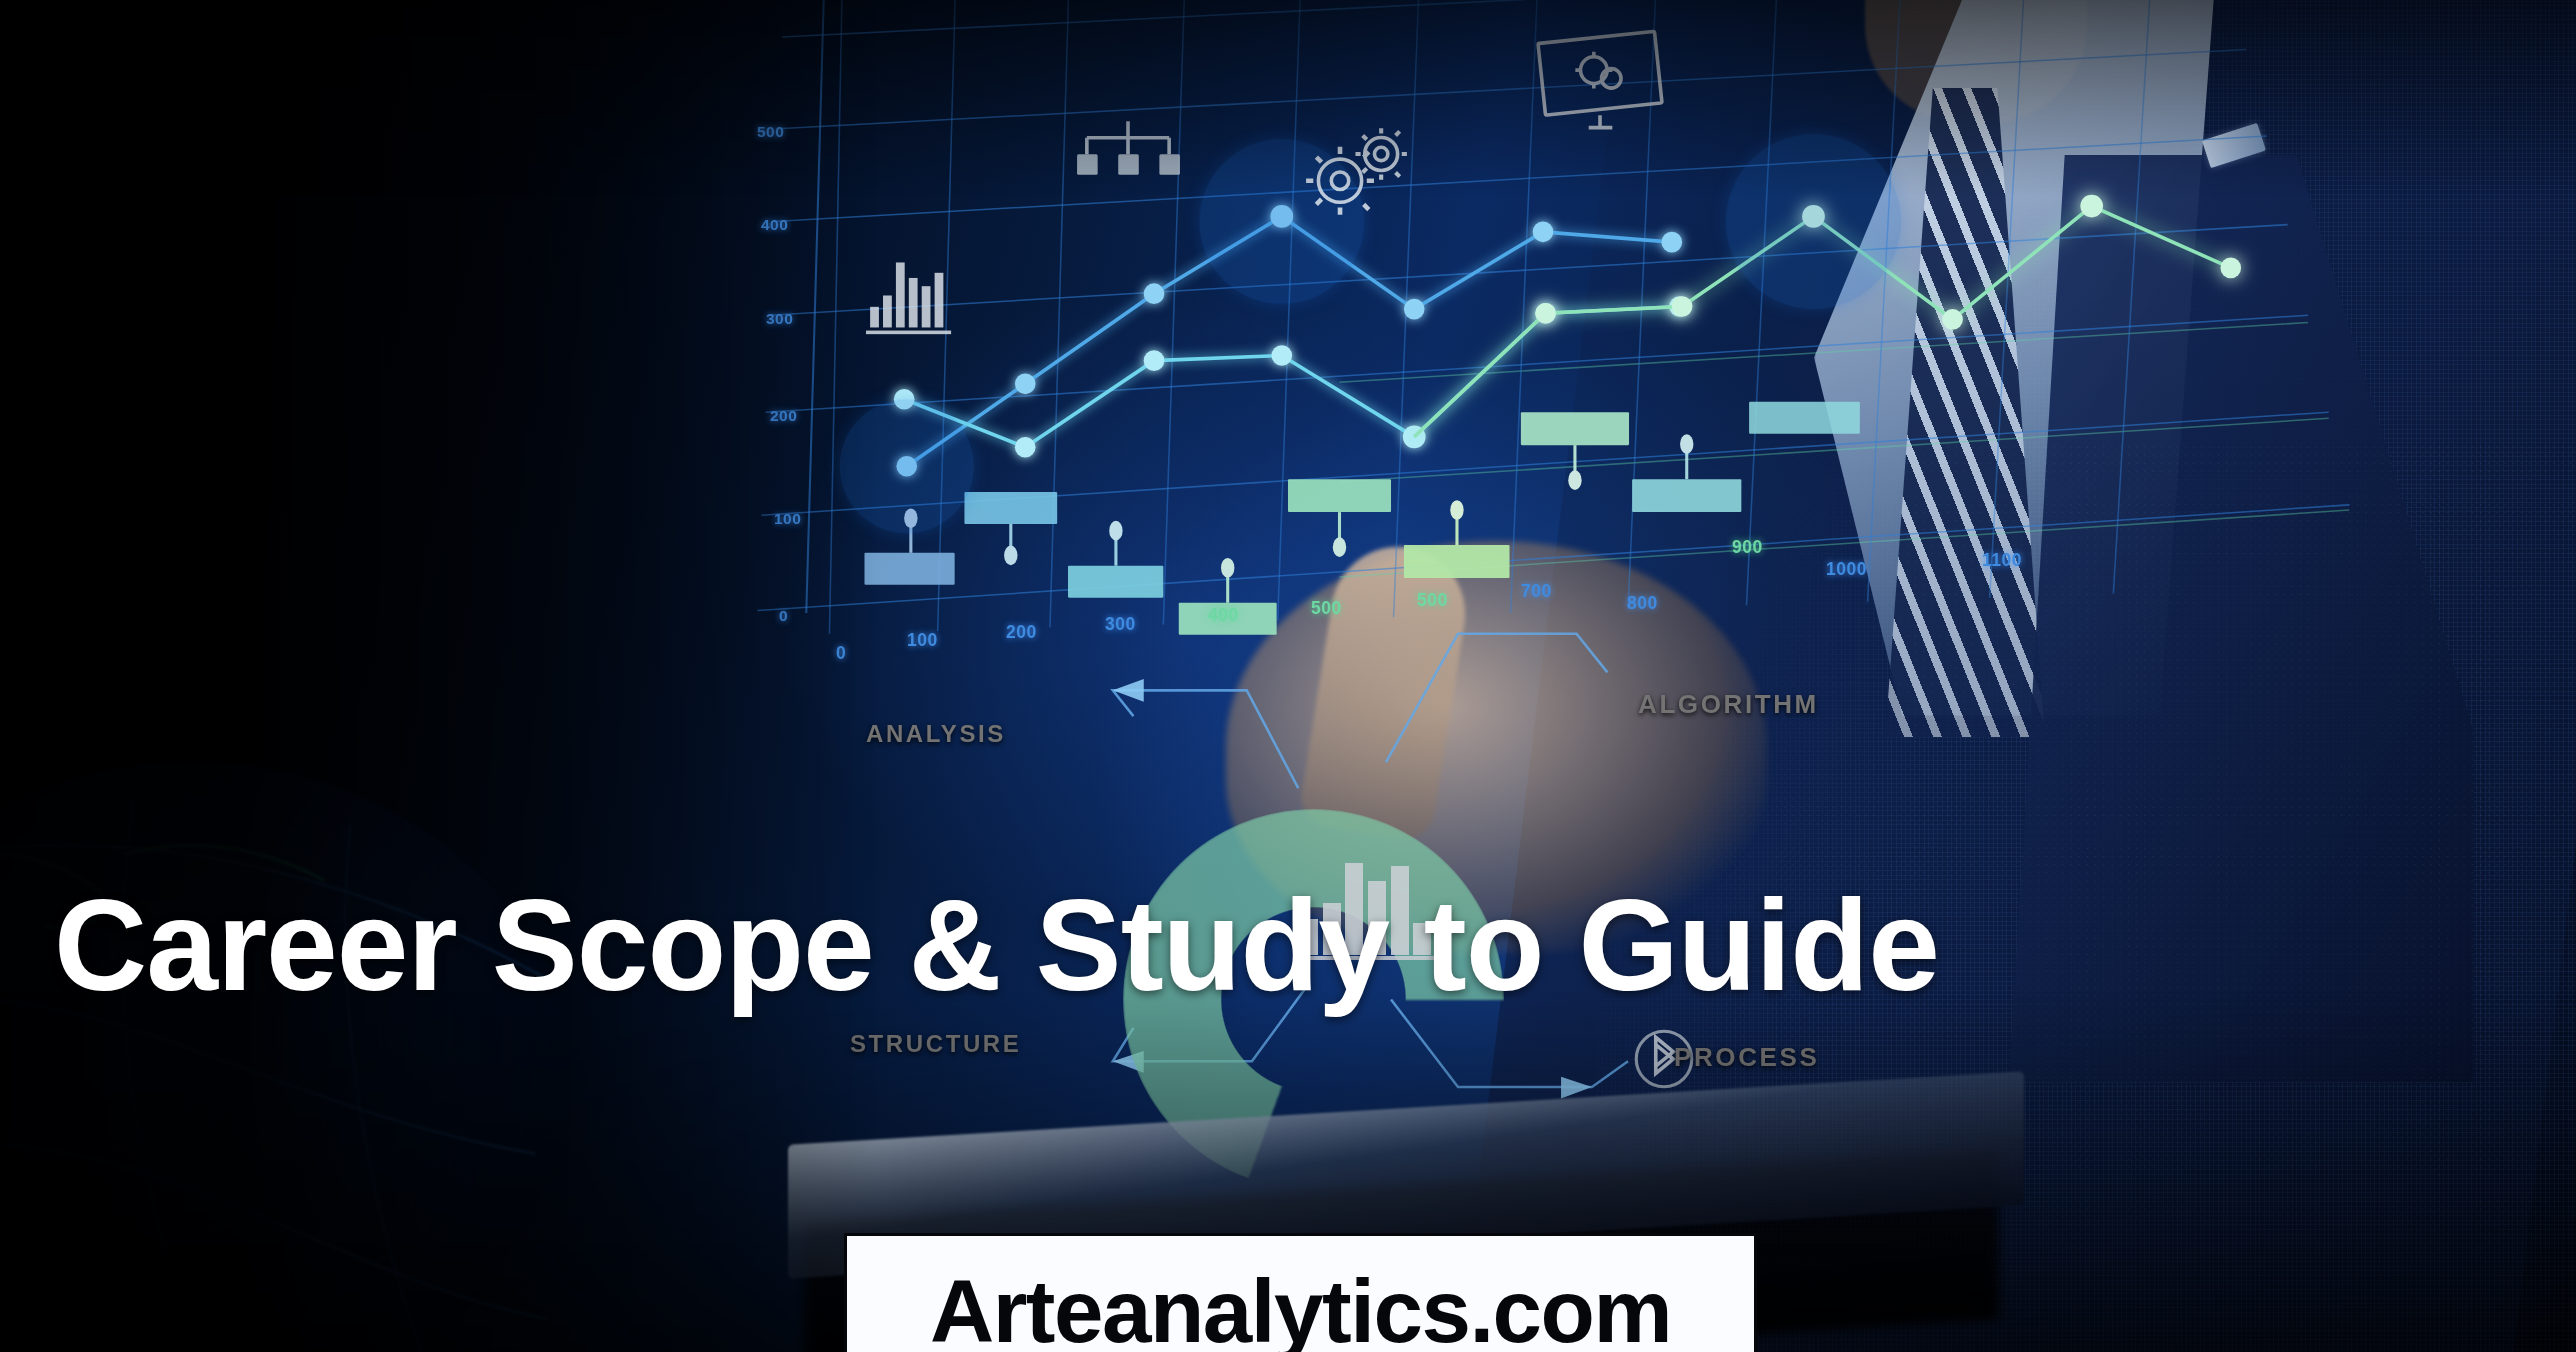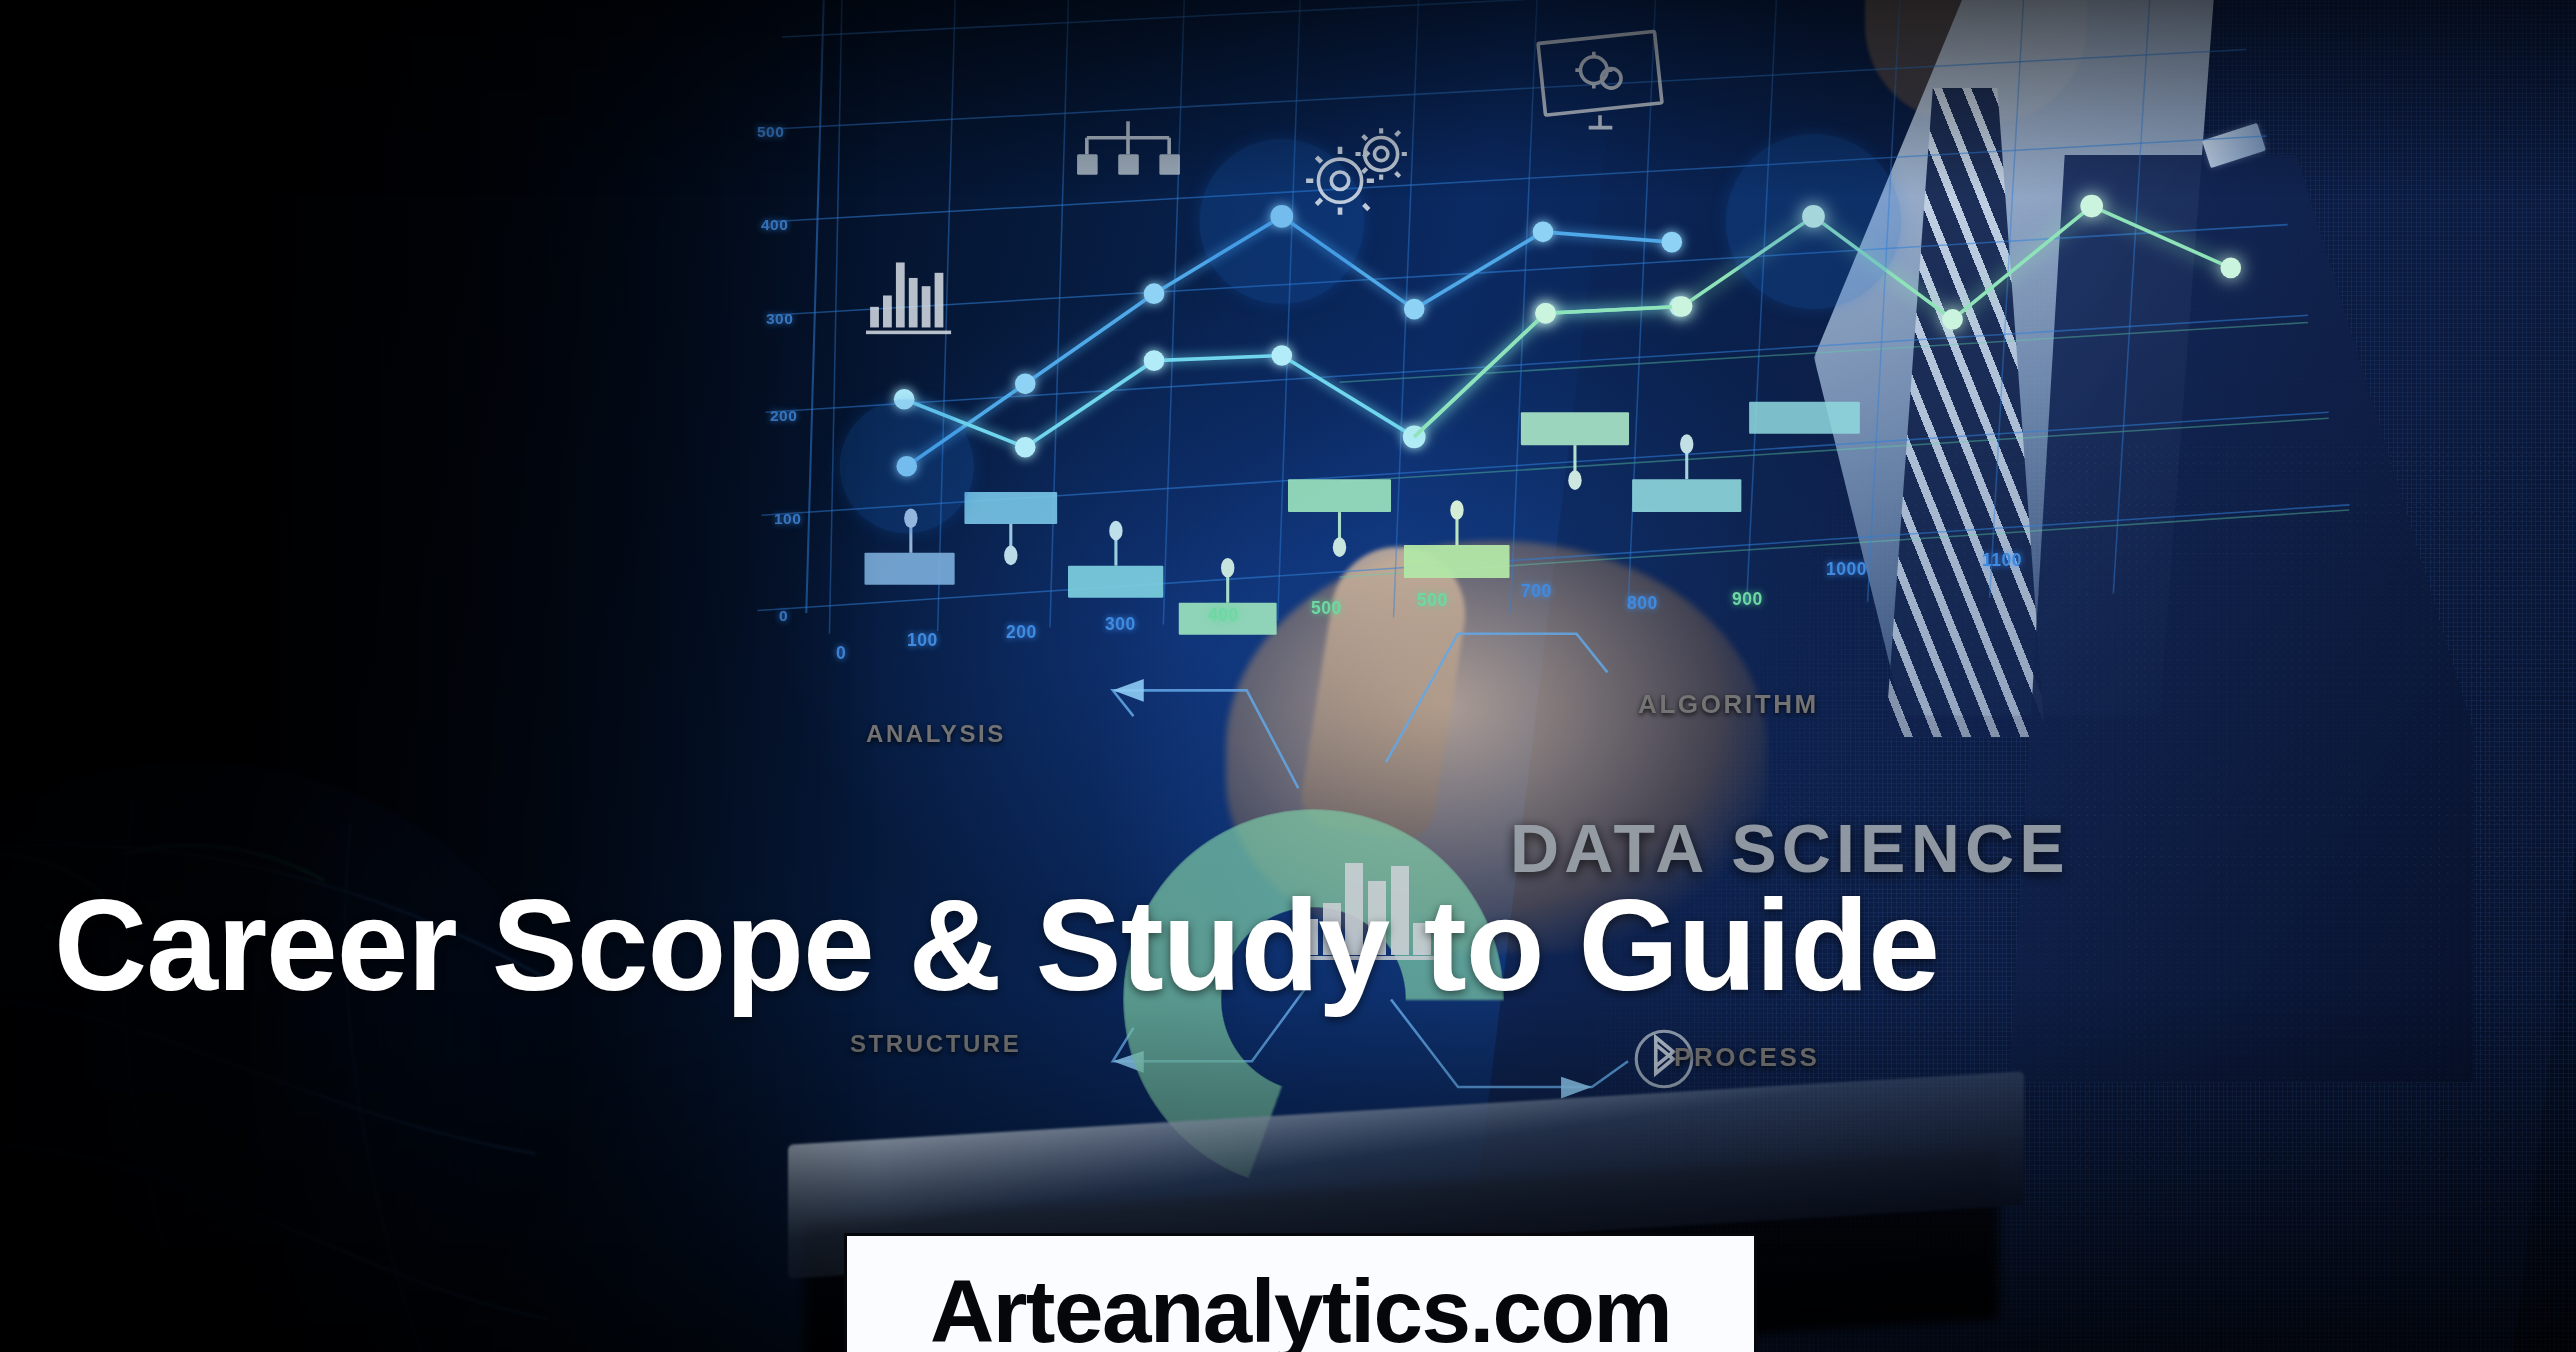--- a/index.html
+++ b/index.html
@@ -431,21 +431,21 @@
 
     <div class="axis-lbl x" style="left:836px; top:643px;">0</div>
     <div class="axis-lbl x" style="left:907px; top:630px;">100</div>
     <div class="axis-lbl x" style="left:1006px; top:622px;">200</div>
     <div class="axis-lbl x" style="left:1105px; top:614px;">300</div>
     <div class="axis-lbl xg" style="left:1208px; top:605px;">400</div>
     <div class="axis-lbl xg" style="left:1311px; top:598px;">500</div>
     <div class="axis-lbl xg" style="left:1417px; top:590px;">500</div>
     <div class="axis-lbl x" style="left:1521px; top:581px;">700</div>
     <div class="axis-lbl x" style="left:1627px; top:593px;">800</div>
-    <div class="axis-lbl xg" style="left:1732px; top:589px;">900</div>
+    <div class="axis-lbl xg" style="left:1732px; top:537px;">900</div>
     <div class="axis-lbl x" style="left:1826px; top:559px;">1000</div>
     <div class="axis-lbl x" style="left:1982px; top:550px;">1100</div>
 
     <svg class="icon-svg" style="left:1533px; top:28px; width:134px; height:113px;" viewBox="0 0 260 220">
       <g stroke="#dfe6ee" stroke-width="7" fill="none" opacity=".9">
         <rect x="16" y="18" width="228" height="140" rx="3" transform="rotate(-6 130 88)"></rect>
         <circle cx="118" cy="82" r="26"></circle>
         <circle cx="152" cy="98" r="19"></circle>
         <path d="M118 56 v-10 M118 108 v10 M92 82 h-10 M144 82 h10"></path>
         <path d="M130 170 l0 22 M108 194 l46 0"></path>
@@ -506,21 +506,20 @@
       <i style="left:70px; height:74px;"></i>
       <i style="left:93px; height:89px;"></i>
       <i style="left:115px; height:32px;"></i>
       <u></u>
     </div>
 
     <div class="node-lbl" style="left:866px; top:720px; font-size:24px;">ANALYSIS</div>
     <div class="node-lbl" style="left:1638px; top:689px; font-size:26px;">ALGORITHM</div>
     <div class="node-lbl" style="left:850px; top:1030px; font-size:24px;">STRUCTURE</div>
     <div class="node-lbl" style="left:1674px; top:1042px; font-size:26px;">PROCESS</div>
-    <div class="ds-word">DATA SCIENCE</div>
   </div>
 
   <div class="tablet-shadow"></div>
   <div class="tablet"></div>
 
   <div class="bg-vig-left"></div>
   <div class="bg-vig-top"></div>
   <div class="bg-vig-bottom"></div>
 
 

